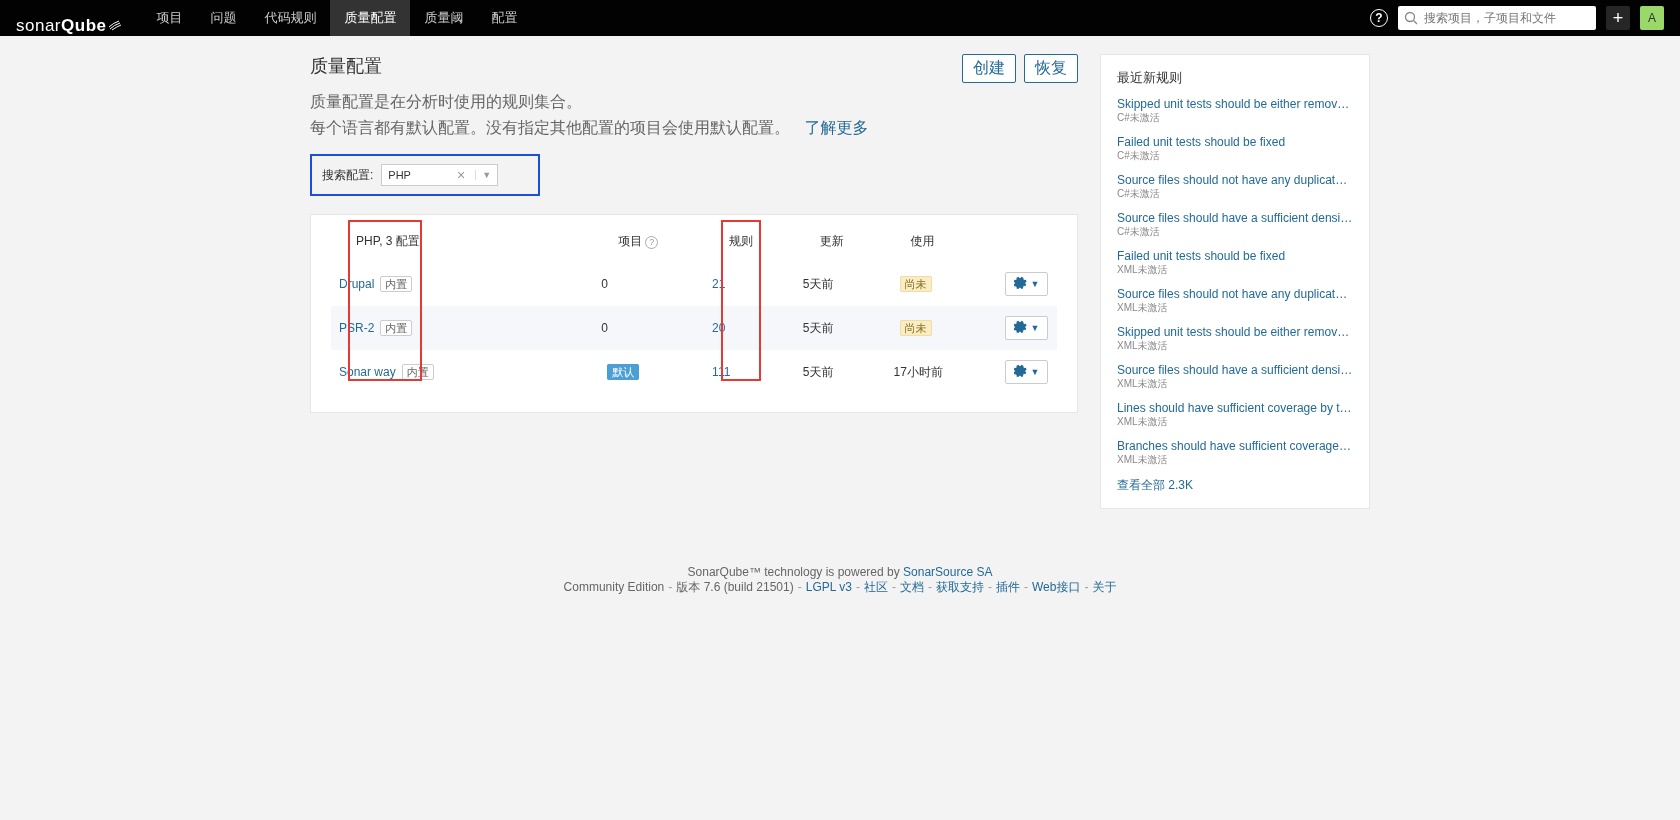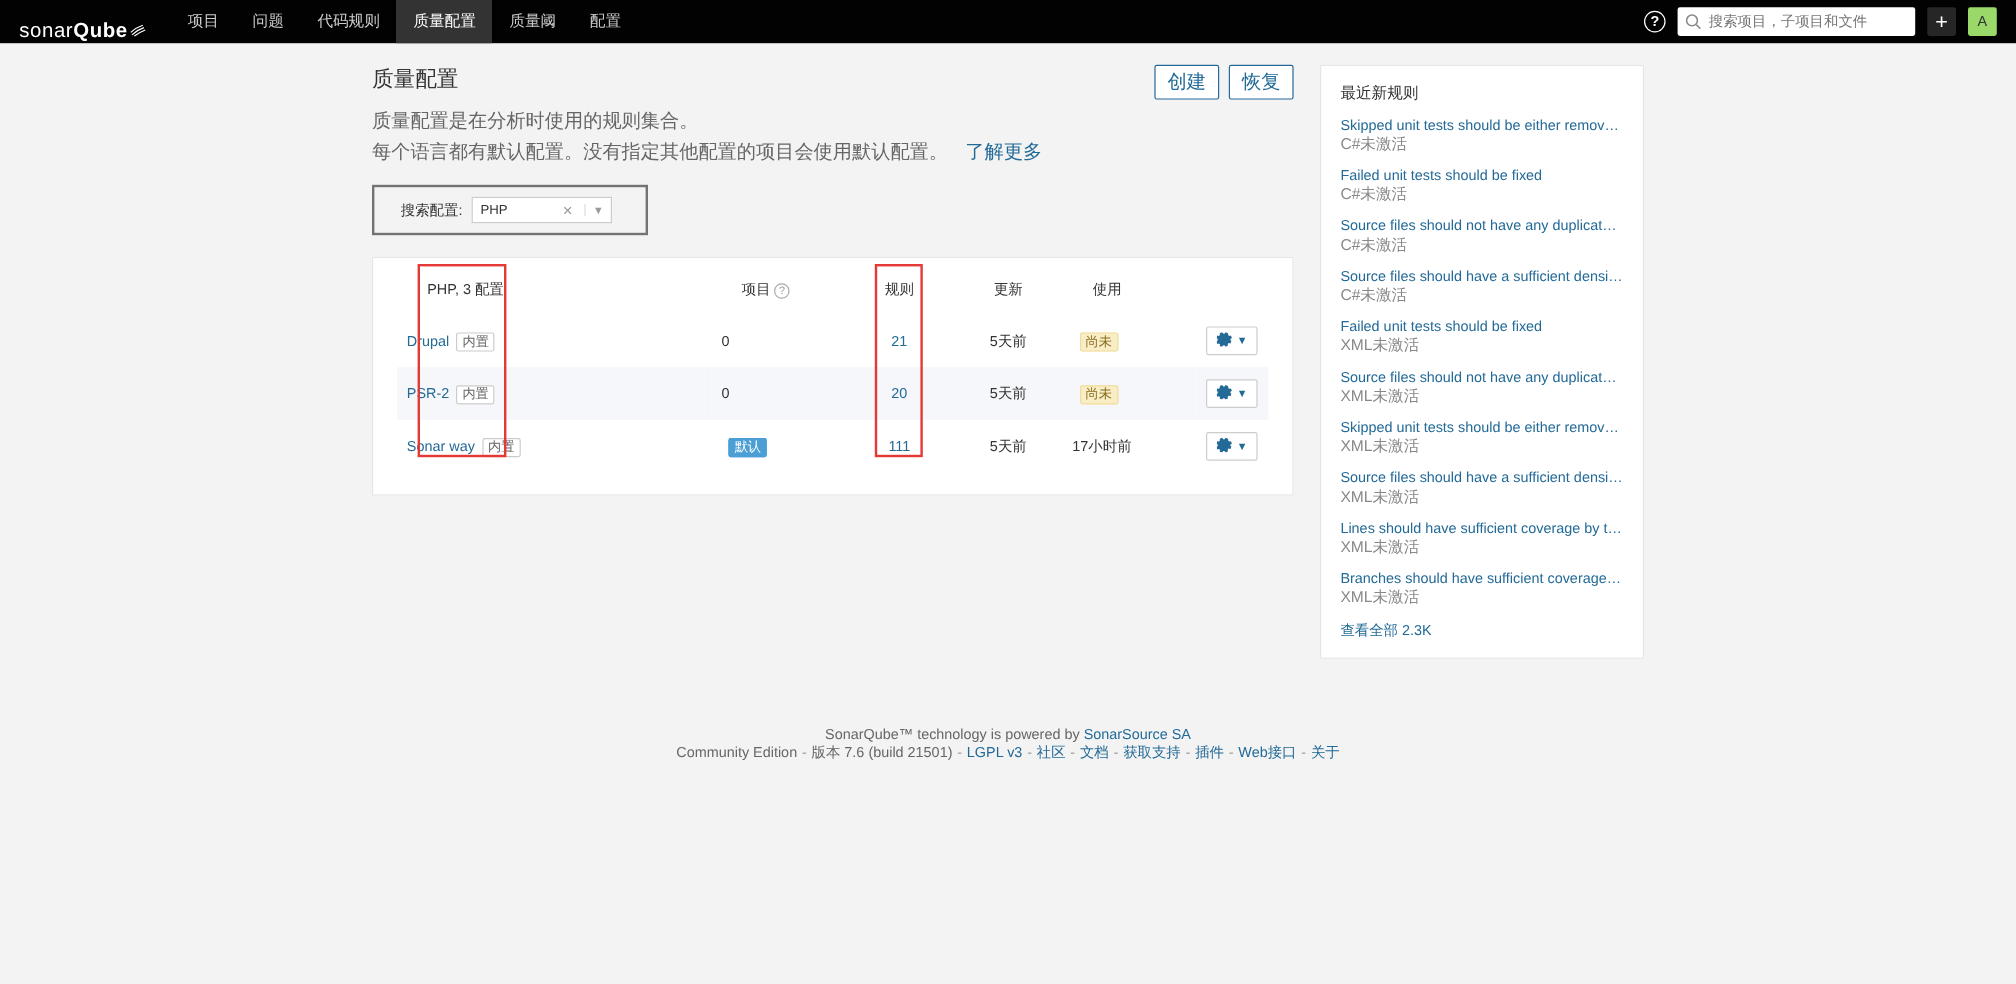--- a/index.html
+++ b/index.html
@@ -20,49 +20,49 @@
 .plus-btn{background:#262626;color:#fff;width:24px;height:24px;display:flex;align-items:center;justify-content:center;font-size:18px;border-radius:2px;cursor:pointer}
 .avatar{background:#9ad86a;color:#333;width:24px;height:24px;display:flex;align-items:center;justify-content:center;font-size:12px;border-radius:2px;cursor:pointer}
 .container{max-width:1060px;margin:0 auto;padding:18px 0 40px;display:flex;gap:22px;align-items:flex-start}
 .main{flex:1}
 .header-row{display:flex;justify-content:space-between;align-items:flex-start;margin-bottom:6px}
 h1{font-size:18px;font-weight:500;color:#333}
 .actions{display:flex;gap:8px}
 .btn{border:1px solid #236a97;color:#236a97;background:#fff;padding:3px 10px;font-size:16px;border-radius:2px;cursor:pointer}
 .desc{color:#666;font-size:16px;line-height:1.6;margin-bottom:14px}
 .desc a{color:#236a97;text-decoration:none;margin-left:10px}
-.filter-box{border:2px solid #737373;padding:8px 22px;display:flex;align-items:center;gap:8px;width:230px;margin-bottom:18px}
+.filter-box{border:2px solid #1d4ed8;padding:8px 10px;display:flex;align-items:center;gap:8px;width:230px;margin-bottom:18px}
 .filter-box label{font-size:12px;color:#333}
 .select{border:1px solid #ccc;background:#fff;height:22px;display:flex;align-items:center;padding:0 6px;font-size:11px;gap:8px}
 .select .clear{color:#999;cursor:pointer;font-size:14px;padding:0 2px}
 .select .caret{color:#999;font-size:9px;border-left:1px solid #ddd;padding-left:6px}
 .panel{background:#fff;border:1px solid #e6e6e6;padding:18px 20px}
 .table{width:100%;border-collapse:collapse}
 .table th{text-align:left;font-weight:500;font-size:12px;color:#333;padding:0 25px 12px}
 .table th.r,.table td.r{text-align:left}
-.table th.c,.table td.c{text-align:center}
+.table th.c,.table td.c{}
 .table td{padding:10px 8px;font-size:12px;vertical-align:middle}
 .hi-lang{position:relative}
 .hi-lang::before{content:"";position:absolute;border:2px solid #e53935;left:-8px;top:-14px;bottom:-133px;right:-2px;pointer-events:none}
 .hi-rules{position:relative}
 .hi-rules::before{content:"";position:absolute;border:2px solid #e53935;left:-8px;top:-14px;bottom:-133px;right:-8px;pointer-events:none}
 .link{color:#236a97;text-decoration:none}
 .tag{border:1px solid #ccc;background:#fff;color:#666;font-size:11px;padding:1px 4px;border-radius:2px;margin-left:6px}
 .tag.default{background:#4b9fd5;border-color:#4b9fd5;color:#fff}
 .tag.warn{background:#f9edc6;border-color:#f1dda0;color:#8b6f1f}
 .gear-btn{border:1px solid #ccc;background:#fff;padding:3px 8px;border-radius:2px;cursor:pointer;display:inline-flex;align-items:center;gap:4px}
 .gear-btn svg{fill:#236a97}
 .gear-caret{color:#236a97;font-size:9px}
 .row-highlight{background:#f5f7fa}
 .help-q{display:inline-flex;width:13px;height:13px;border:1px solid #aaa;border-radius:50%;align-items:center;justify-content:center;font-size:9px;color:#999;margin-left:3px}
 .sidebar{width:270px;background:#fff;border:1px solid #e6e6e6;padding:14px 16px}
 .sidebar h3{font-size:13px;font-weight:500;margin-bottom:10px}
 .rule-item{margin-bottom:10px}
 .rule-item a{color:#236a97;text-decoration:none;font-size:12px;display:block;white-space:nowrap;overflow:hidden;text-overflow:ellipsis}
-.rule-item .meta{color:#888;font-size:13px}
+.rule-item .meta{color:#888;font-size:10px}
 .see-all{color:#236a97;text-decoration:none;font-size:12px}
 .footer{text-align:center;padding:16px 0 20px;color:#666;font-size:12px}
 .footer a{color:#236a97;text-decoration:none}
 .footer .sep{color:#999;margin:0 4px}
 </style>
 </head>
 <body>
 
 <div class="topbar">
   <div class="topbar-left">

